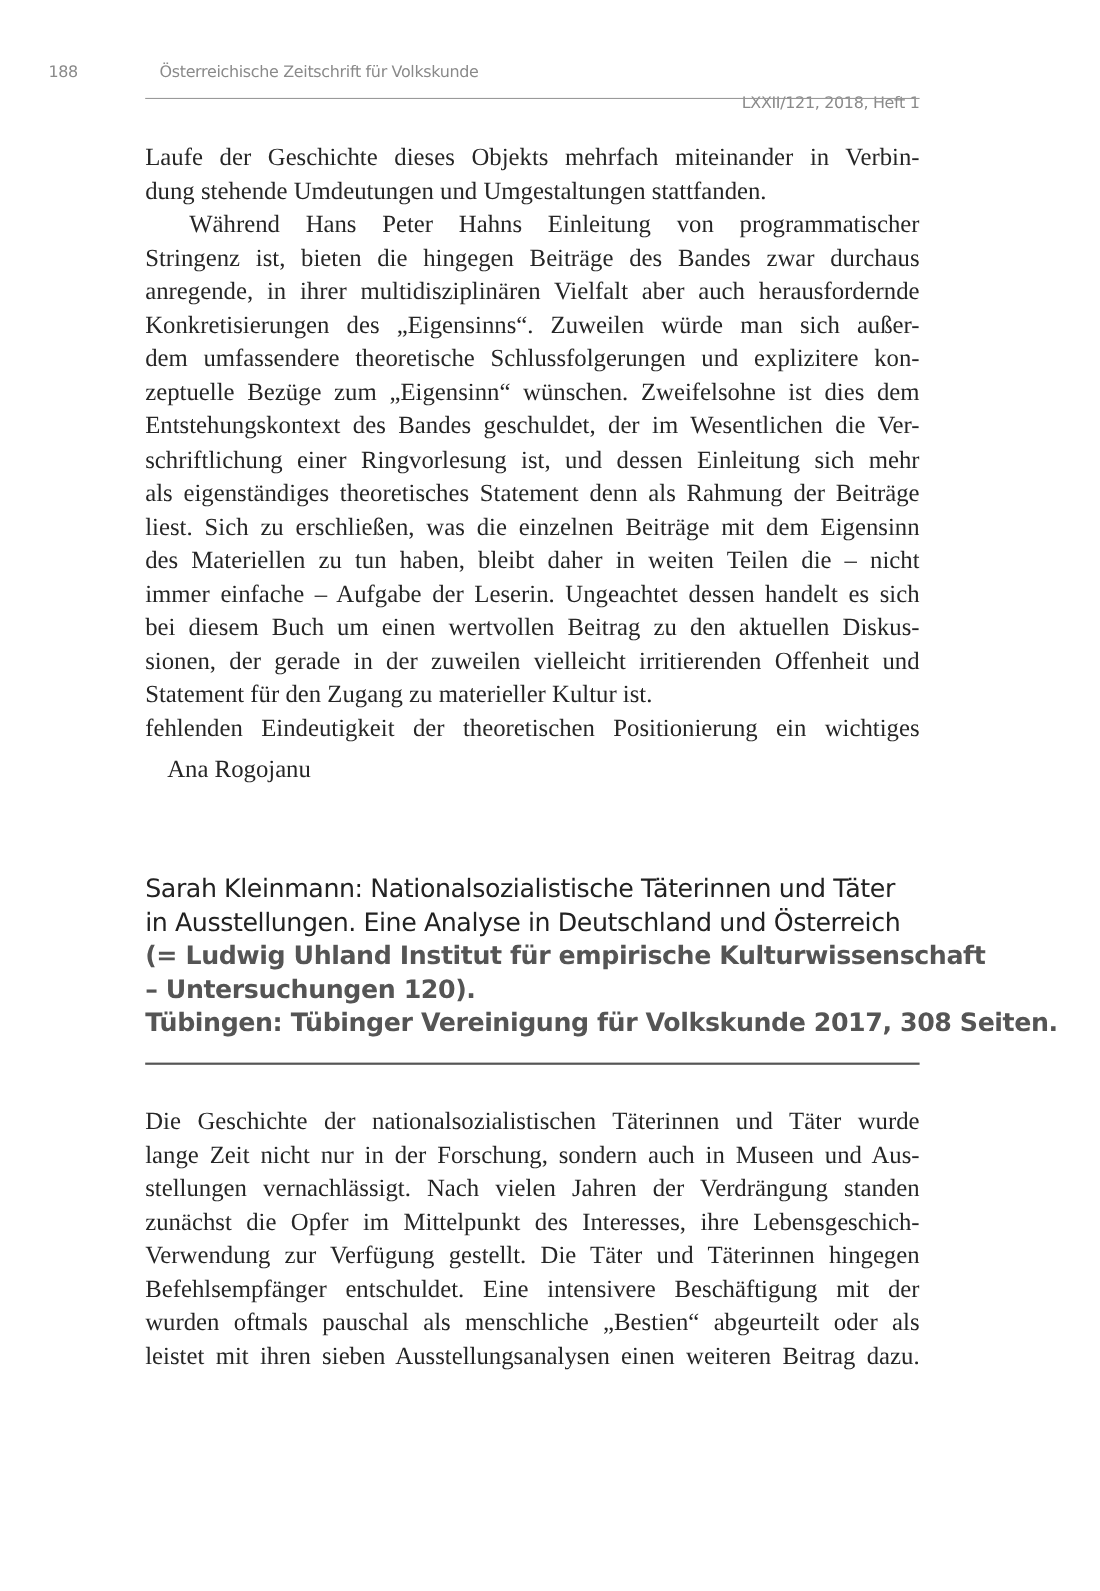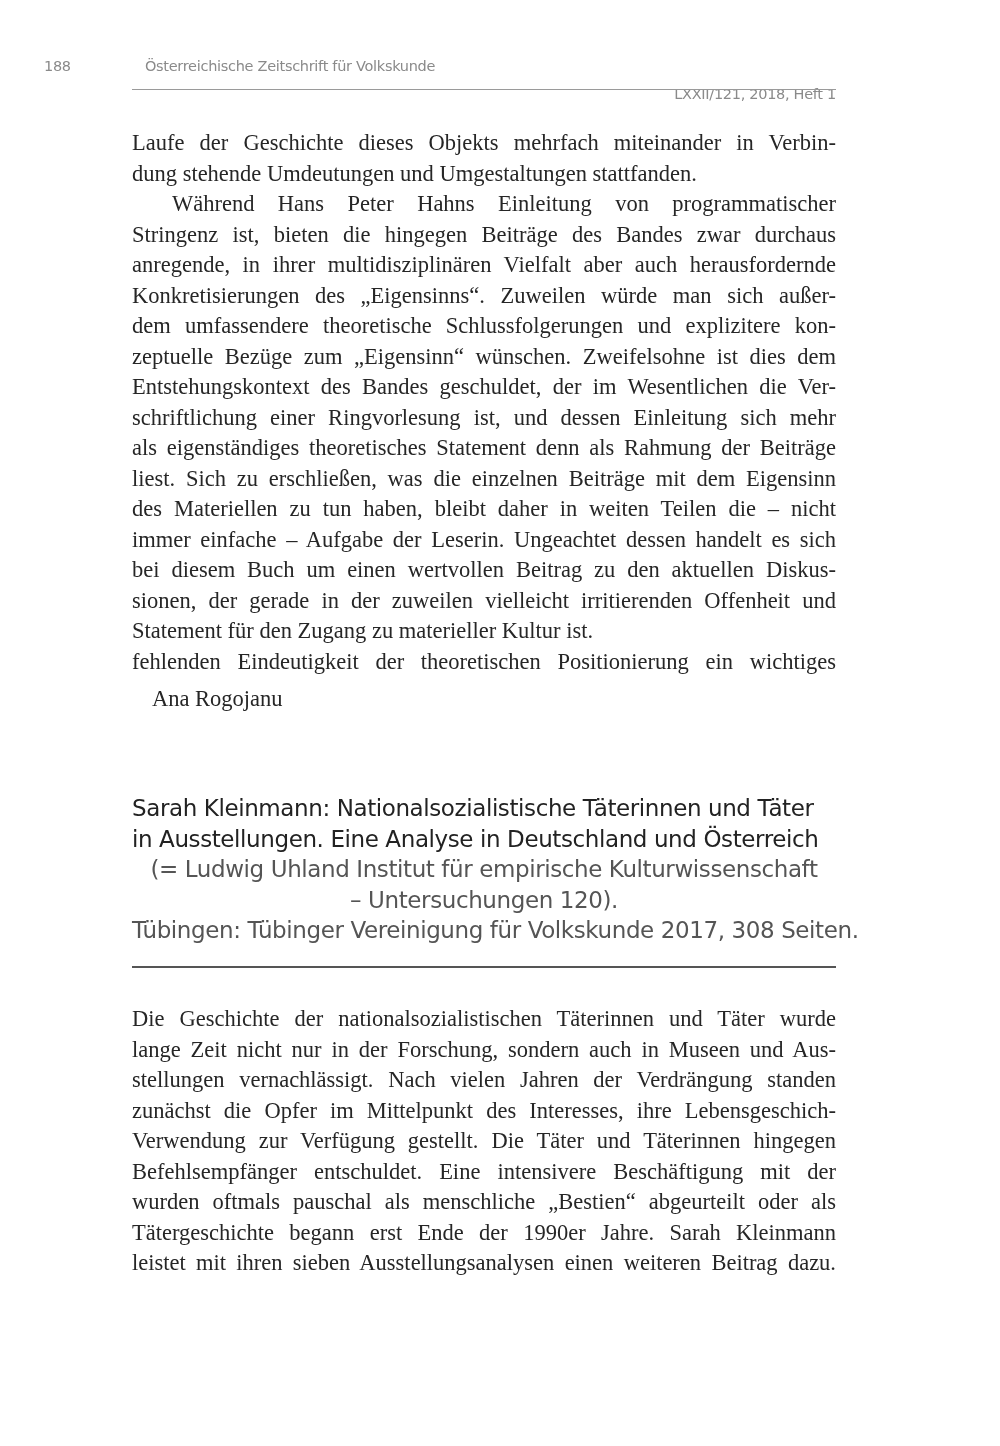--- a/index.html
+++ b/index.html
@@ -28,21 +28,21 @@
     .signature {
       position: absolute; left: 132px; top: 686px;
       font-family: "Liberation Serif", serif; font-size: 22.5px; color: #262626; margin-left: 20px;
     }
     .biblio {
       position: absolute; left: 132px; top: 793px; width: 704px;
       font-family: "DejaVu Sans", sans-serif; font-size: 23px; letter-spacing: -0.4px;
     }
     .biblio .bl { height: 30.5px; line-height: 30.5px; white-space: nowrap; }
     .biblio .strong { color: #222222; }
-    .biblio .light { color: #555555; font-weight: normal; text-align: center; }
+    .biblio .light { color: #555555; font-weight: bold; }
     .biblio-rule {
       position: absolute; left: 132px; top: 966px; width: 704px; height: 2px; background: #555555;
     }
   </style>
 </head>
 <body>
 
 <div class="header">
   <span class="pno">188</span>
   <span class="jtitle">Österreichische Zeitschrift für Volkskunde</span>
@@ -83,15 +83,14 @@
 <div class="biblio-rule"></div>
 
 <div class="body-text" id="review2-body" style="top:1004px;">
     <div class="line">Die Geschichte der nationalsozialistischen Täterinnen und Täter wurde</div>
     <div class="line">lange Zeit nicht nur in der Forschung, sondern auch in Museen und Aus-</div>
     <div class="line">stellungen vernachlässigt. Nach vielen Jahren der Verdrängung standen</div>
     <div class="line">zunächst die Opfer im Mittelpunkt des Interesses, ihre Lebensgeschich-</div>
     <div class="line">Verwendung zur Verfügung gestellt. Die Täter und Täterinnen hingegen</div>
     <div class="line">Befehlsempfänger entschuldet. Eine intensivere Beschäftigung mit der</div>
     <div class="line">wurden oftmals pauschal als menschliche „Bestien“ abgeurteilt oder als</div>
-    <div class="line">Tätergeschichte begann erst Ende der 1990er Jahre. Sarah Kleinmann</div>
     <div class="line">leistet mit ihren sieben Ausstellungsanalysen einen weiteren Beitrag dazu.</div>
   </div>
 
 </body></html>

